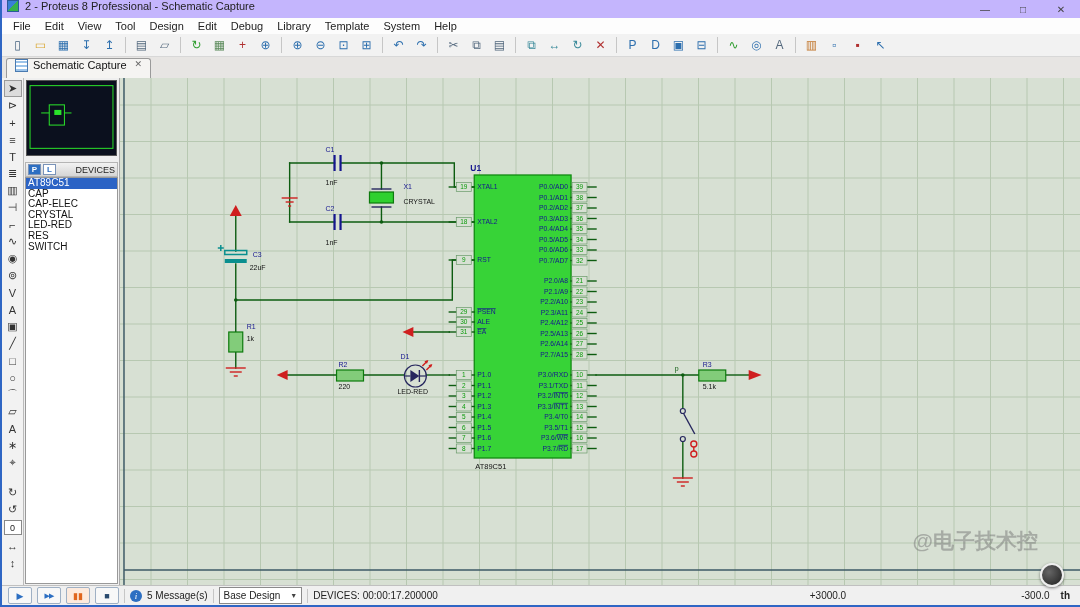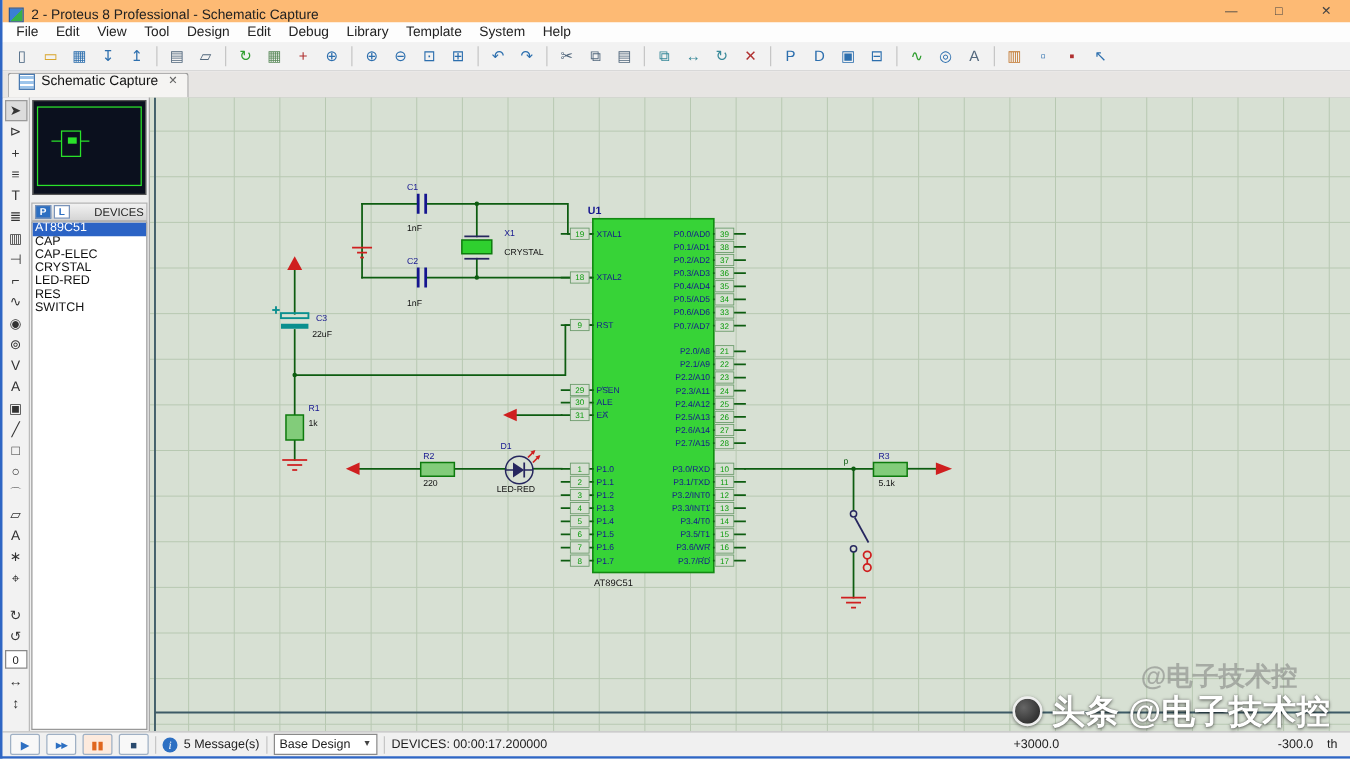--- a/index.html
+++ b/index.html
@@ -1,21 +1,21 @@
 <!DOCTYPE html>
 <html><head>
 <meta charset="utf-8">
 <style>
   html,body{margin:0;padding:0;}
   body{width:1080px;height:607px;position:relative;font-family:"Liberation Sans",sans-serif;background:#fff;overflow:hidden;}
   .frame-left{position:absolute;left:0;top:0;bottom:0;width:2px;background:#2f66c4;z-index:60;}
   .frame-bottom{position:absolute;left:0;right:0;bottom:0;height:2px;background:#2f66c4;z-index:60;}
 
   
-  .titlebar{position:absolute;left:2px;top:0;right:0;height:18px;background:#fdba74;display:flex;align-items:flex-end;font-size:11px;color:#222;}
+  .titlebar{position:absolute;left:2px;top:0;right:0;height:18px;background:#c4b5fd;display:flex;align-items:flex-start;font-size:11px;color:#222;}
   .appicon{width:12px;height:12px;margin:0 6px 0 5px;background:linear-gradient(135deg,#3a7fd5 0 50%,#37b24a 50% 100%);border:1px solid #2a5a9a;box-sizing:border-box;}
   .winctrls{margin-left:auto;display:flex;}
   .winbtn{width:38px;height:18px;display:flex;align-items:center;justify-content:center;font-size:10px;color:#444;}
 
   
   .menubar{position:absolute;left:2px;top:18px;right:0;height:16px;background:#fdfdfd;display:flex;align-items:center;padding-left:4px;font-size:11px;color:#222;border-bottom:1px solid #eee;}
   .menu-item{padding:0 7px;line-height:16px;}
 
   
   .toolbar{position:absolute;left:2px;top:34px;right:0;height:22px;background:#f2f2f2;border-bottom:1px solid #d8d8d8;display:flex;align-items:center;padding-left:4px;}
@@ -83,21 +83,21 @@
   .simbtn.play{color:#2d6fc2;}
   .simbtn.step{color:#2d6fc2;font-size:7px;letter-spacing:-1px;}
   .simbtn.pause{color:#e0661e;background:#fdeadd;}
   .simbtn.stop{color:#2a4a6e;}
   .ssep{width:1px;height:14px;background:#c6c6c6;}
   .info-icon{width:12px;height:12px;border-radius:50%;background:#2d6fc2;color:#fff;font-size:9px;font-style:italic;display:flex;align-items:center;justify-content:center;font-family:"Liberation Serif",serif;}
   .design-select{height:15px;background:#fff;border:1px solid #8a8a8a;display:flex;align-items:center;padding:0 4px;gap:10px;min-width:72px;justify-content:space-between;}
   .dd-arrow{font-size:7px;color:#444;}
   .coord-x{margin-left:auto;}
   .coord-y{margin-left:170px;}
-  .coord-unit{margin-left:6px;margin-right:4px;}
+  .coord-unit{margin-left:6px;margin-right:4px;font-weight:bold;}
 
   
   .wm-faint{position:absolute;right:42px;bottom:52px;font-size:21px;font-weight:bold;color:#777;opacity:.5;z-index:49;}
   .wm-main{position:absolute;right:16px;bottom:20px;z-index:50;display:flex;align-items:center;gap:7px;font-size:27px;font-weight:bold;color:#fff;text-shadow:0 1px 3px rgba(0,0,0,.6),0 0 1px rgba(0,0,0,.45);}
   .wm-logo{width:24px;height:24px;border-radius:50%;background:radial-gradient(circle at 35% 35%,#666,#1e1e1e);border:2px solid #eee;box-sizing:border-box;box-shadow:0 1px 3px rgba(0,0,0,.5);}
 </style>
 </head>
 <body>
 
 <div class="frame-left"></div>
@@ -558,14 +558,13 @@
   <span class="ssep"></span>
   <span>DEVICES: 00:00:17.200000</span>
   <span class="coord-x">+3000.0</span>
   <span class="coord-y">-300.0</span>
   <span class="coord-unit">th</span>
 </div>
 
 <div class="wm-faint">@电子技术控</div>
 <div class="wm-main">
   <span class="wm-logo"></span>
-  <span>头条 @电子技术控</span>
 </div>
 
 </body></html>

